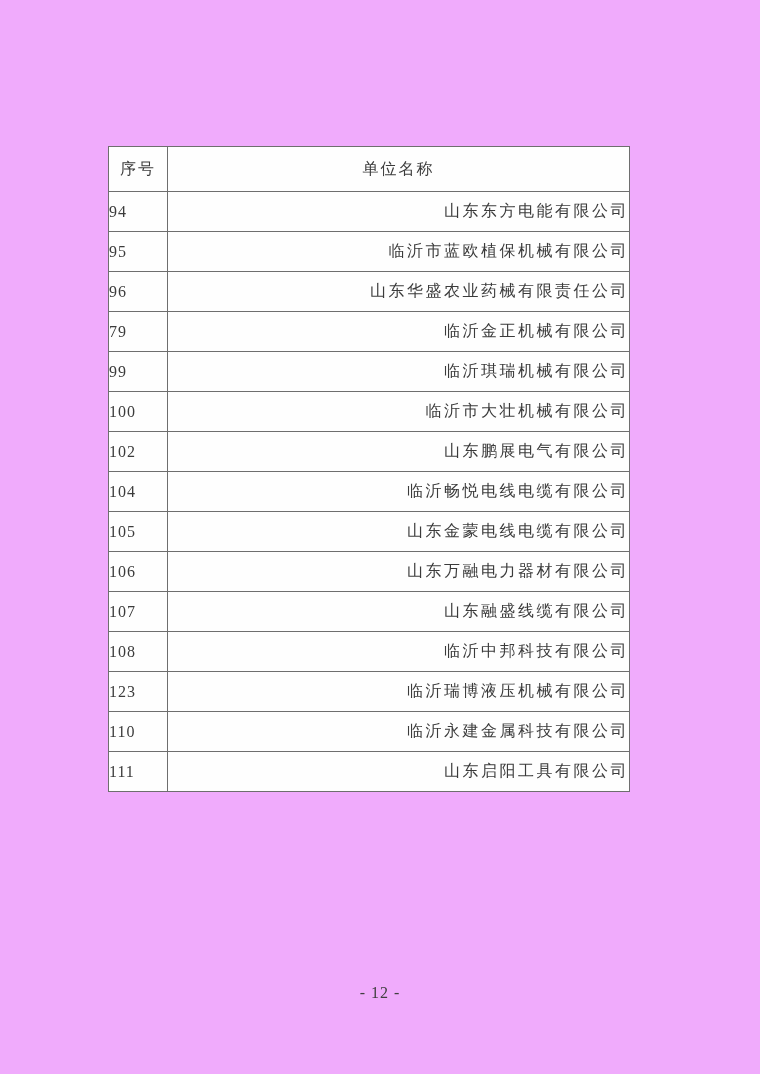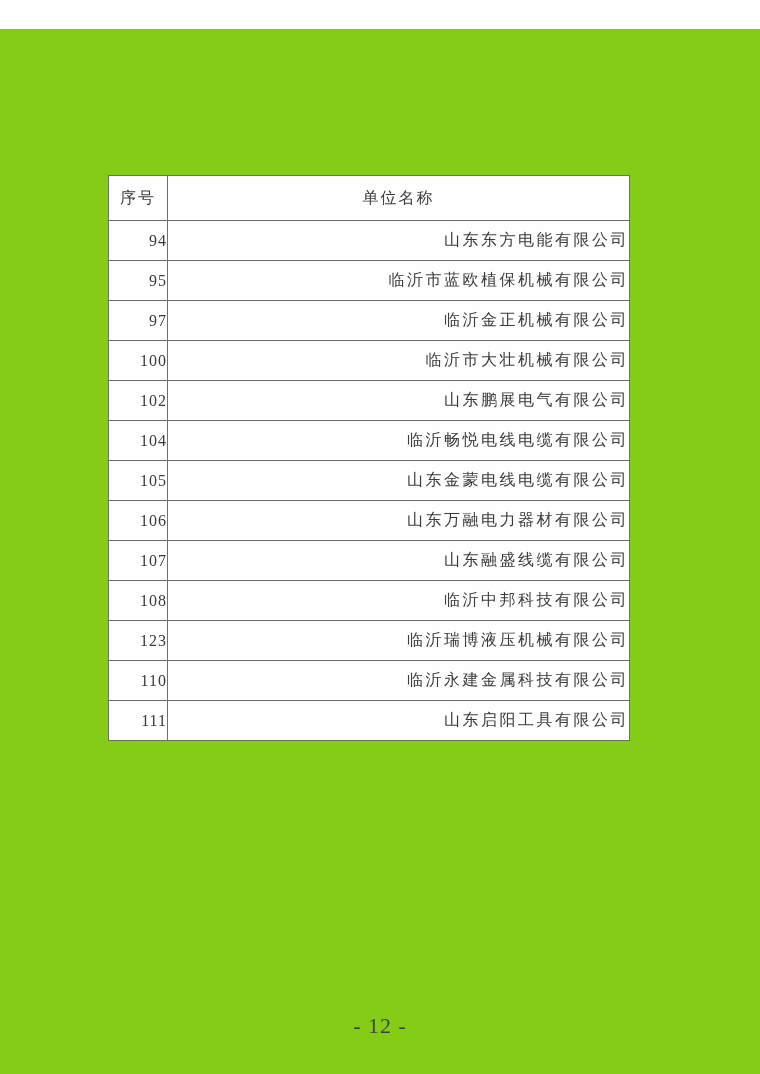--- a/index.html
+++ b/index.html
@@ -7,22 +7,21 @@
   body {
     background: #ffffff;
     font-family: "Liberation Serif", "DejaVu Serif", serif;
     color: #3b3b3b;
     position: relative;
     overflow: hidden;
   }
   .scan-page {
     position: absolute;
     inset: 0;
-    background: #84cc16;
-    margin-top: 29px;
+    background: #f0abfc;
   }
   table.company-table {
     position: absolute;
     left: 108px;
     top: 146px;
     width: 522px;
     border-collapse: collapse;
     table-layout: fixed;
   }
   .company-table th,
@@ -38,36 +37,36 @@
     letter-spacing: 2px;
     text-align: center;
     color: #3b3b3b;
   }
   .company-table td {
     height: 40px;
     font-size: 16px;
   }
   td.col-no, th.col-no {
     width: 59px;
-    text-align: right;
+    text-align: left;
     letter-spacing: 1px;
   }
   td.col-name {
     text-align: right;
     padding-left: 12px;
     letter-spacing: 2.5px;
     color: #3b3b3b;
   }
   .page-number {
     position: absolute;
     top: 984px;
     left: 0;
     width: 100%;
     text-align: center;
-    font-size: 22px;
+    font-size: 16px;
     letter-spacing: 1px;
     color: #3f3f3f;
   }
 </style>
 </head>
 <body>
 
 <div class="scan-page">
 
   <table class="company-table">
@@ -81,27 +80,35 @@
   <tr>
     <td class="col-no">94</td>
     <td class="col-name">山东东方电能有限公司</td>
   </tr>
 
   <tr>
     <td class="col-no">95</td>
     <td class="col-name">临沂市蓝欧植保机械有限公司</td>
   </tr>
 
+  <tr>
+    <td class="col-no">96</td>
+    <td class="col-name">山东华盛农业药械有限责任公司</td>
+  </tr>
 
   <tr>
-    <td class="col-no">97</td>
+    <td class="col-no">79</td>
     <td class="col-name">临沂金正机械有限公司</td>
   </tr>
 
 
+  <tr>
+    <td class="col-no">99</td>
+    <td class="col-name">临沂琪瑞机械有限公司</td>
+  </tr>
 
   <tr>
     <td class="col-no">100</td>
     <td class="col-name">临沂市大壮机械有限公司</td>
   </tr>
 
 
   <tr>
     <td class="col-no">102</td>
     <td class="col-name">山东鹏展电气有限公司</td>

